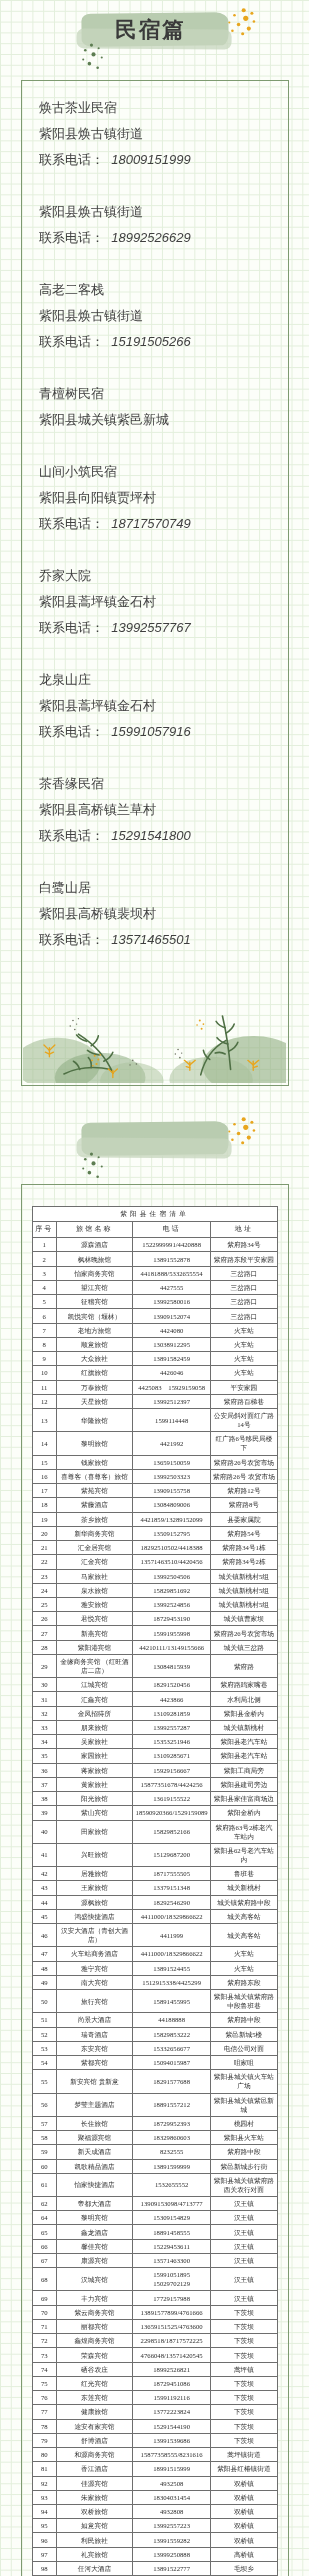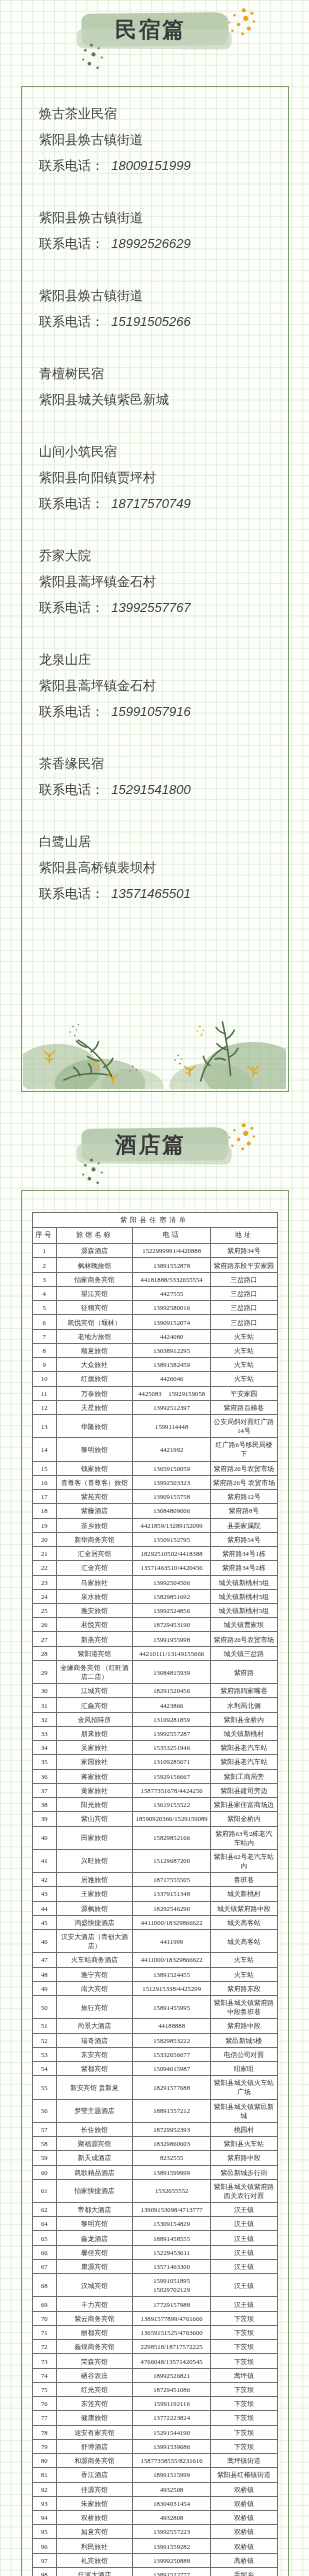--- a/index.html
+++ b/index.html
@@ -26,21 +26,21 @@
   .banner .banner-title{
     position:absolute;left:0;right:8px;top:0;height:41px;line-height:41px;margin:0;
     text-align:center;font-size:21.6px;font-weight:bold;color:#3a3a3a;letter-spacing:2.1px;
   }
   .banner .dots-right{position:absolute;right:52px;top:-2.1px;width:43px;height:34px;}
   .banner .dots-left{position:absolute;left:76px;bottom:-17.5px;width:34px;height:32px;}
   
   .gbox{
     width:268px;margin:0 auto;border:1px solid #7d9a70;position:relative;box-sizing:border-box;
   }
-  #homestay-box{margin-top:30px;height:1006px;overflow:hidden;}
+  #homestay-box{margin-top:24px;height:1006px;overflow:hidden;}
   #homestay-box .inner{padding:13.4px 10.3px 0 17.5px;}
   .listing{margin-bottom:26px;font-size:13px;color:#3f3f3f;line-height:26px;}
   .listing .phone-row .phone-num{margin-left:7.2px;font-style:italic;}
   .plants-abs{position:absolute;bottom:2.1px;left:1.5px;right:1.5px;height:77px;}
   .plants-abs svg,.plants-flow svg{display:block;width:100%;height:77px;}
   
   #hotel-banner{margin-top:32px;}
   #hotel-box{margin-top:18.5px;margin-bottom:7.2px;padding:21.6px 0 0;}
   table.hotel-table{
     width:246px;margin:0 auto;border-collapse:collapse;table-layout:fixed;
@@ -187,20 +187,21 @@
     <div>紫阳县焕古镇街道</div>
     <div class="phone-row"><span>联系电话：</span><span class="phone-num">18009151999</span></div>
   </div>
 
   <div class="listing">
     <div>紫阳县焕古镇街道</div>
     <div class="phone-row"><span>联系电话：</span><span class="phone-num">18992526629</span></div>
   </div>
 
   <div class="listing">
+    <div>高老二客栈</div>
     <div>紫阳县焕古镇街道</div>
     <div class="phone-row"><span>联系电话：</span><span class="phone-num">15191505266</span></div>
   </div>
 
   <div class="listing">
     <div>青檀树民宿</div>
     <div>紫阳县城关镇紫邑新城</div>
   </div>
 
   <div class="listing">
@@ -216,20 +217,21 @@
   </div>
 
   <div class="listing">
     <div>龙泉山庄</div>
     <div>紫阳县蒿坪镇金石村</div>
     <div class="phone-row"><span>联系电话：</span><span class="phone-num">15991057916</span></div>
   </div>
 
   <div class="listing">
     <div>茶香缘民宿</div>
+    <div>紫阳县高桥镇兰草村</div>
     <div class="phone-row"><span>联系电话：</span><span class="phone-num">15291541800</span></div>
   </div>
 
   <div class="listing">
     <div>白鹭山居</div>
     <div>紫阳县高桥镇裴坝村</div>
     <div class="phone-row"><span>联系电话：</span><span class="phone-num">13571465501</span></div>
   </div>
 </div>
   <div class="plants-abs">
@@ -240,21 +242,20 @@
 </div>
 
 <div class="banner" id="hotel-banner">
   <div class="stroke"></div>
   <svg class="dots-right" viewBox="0 0 84 66">
       <use href="#dots-orange"></use>
     </svg>
   <svg class="dots-left" viewBox="0 0 66 62">
       <use href="#dots-green"></use>
     </svg>
-  <h1 class="banner-title">酒店篇</h1>
 </div>
 
 <div class="gbox" id="hotel-box">
   <table class="hotel-table">
     <colgroup>
         <col class="c-no">
         <col class="c-name">
         <col class="c-phone">
         <col class="c-addr">
       </colgroup>

